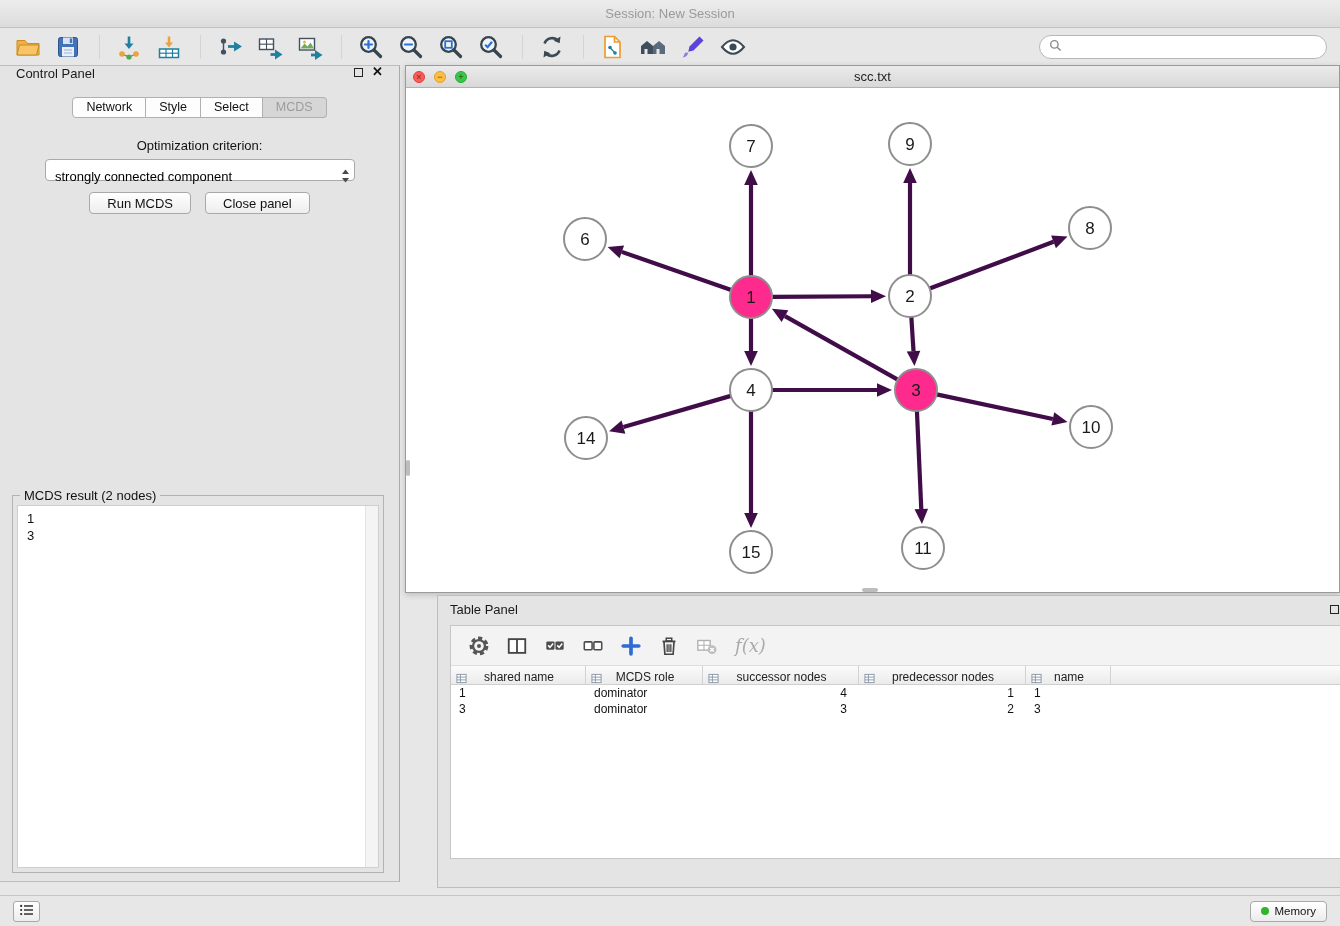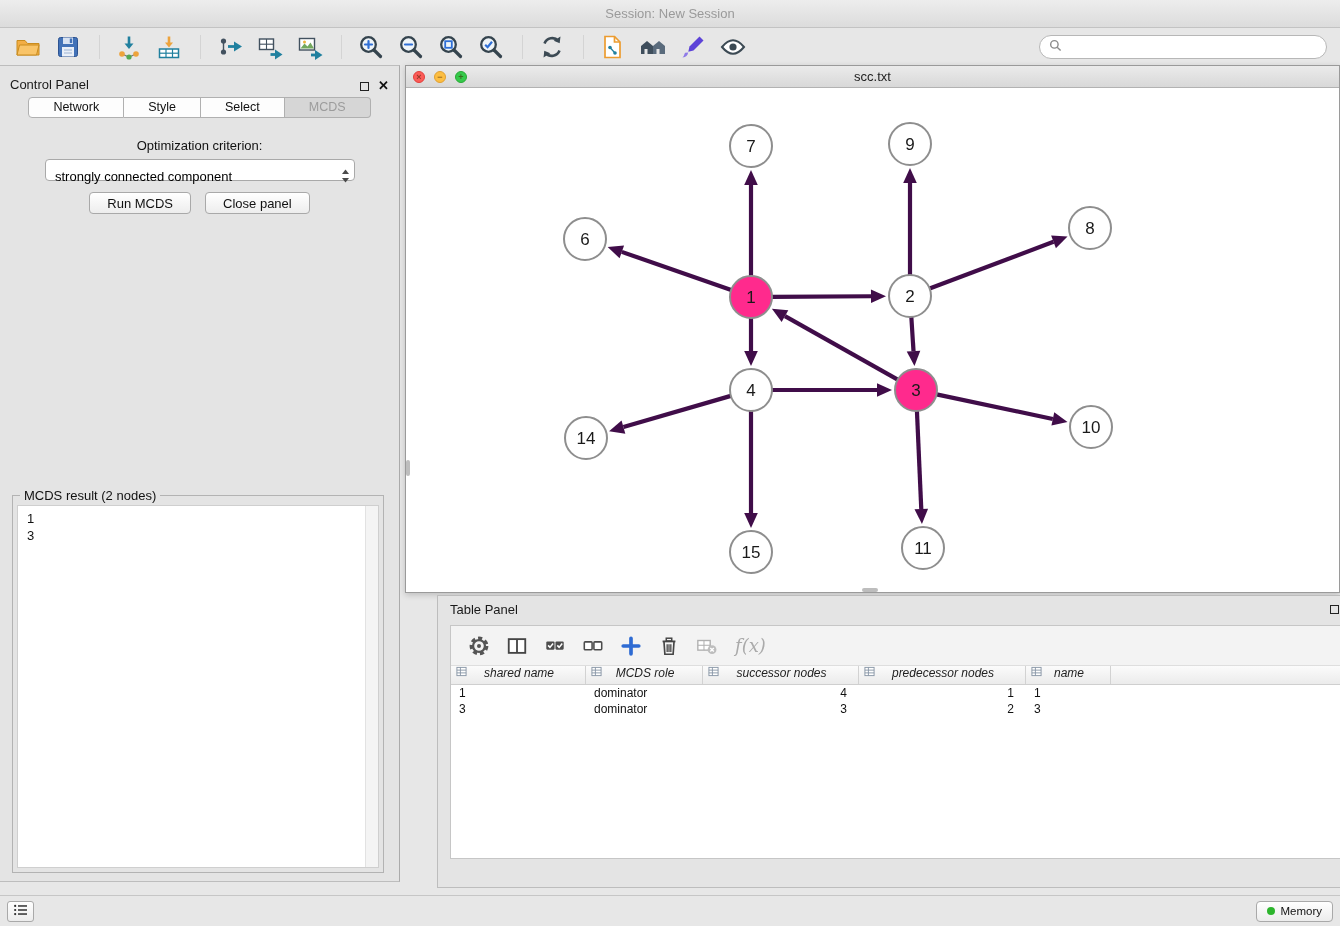--- a/index.html
+++ b/index.html
@@ -13,27 +13,27 @@
   .toolbar { position:absolute; top:29px; left:0; right:0; height:36px; display:flex; align-items:center; padding:0 13px; }
   .tb-icons { display:flex; align-items:center; }
   .tb-icon { width:30px; height:28px; margin-right:10px; display:flex; align-items:center; justify-content:center; cursor:default; }
   .tb-icon svg { width:26px; height:26px; }
   .tb-gap { width:1px; height:24px; background:#d4d4d4; margin:0 14px 0 6px; }
   .search-wrap { margin-left:auto; width:288px; height:24px; background:#fff; border:1px solid #b7b7b7; border-radius:12px; display:flex; align-items:center; padding:0 9px; }
   .search-input { border:none; outline:none; flex:1; font-size:12px; background:transparent; margin-left:5px; font-family:inherit; }
 
   
   .control-panel { position:absolute; left:0; top:65px; width:400px; height:817px; background:#e4e4e4; border-top:1px solid #bdbdbd; border-right:1px solid #ababab; border-bottom:1px solid #bdbdbd; }
-  .cp-header { height:26px; display:flex; align-items:flex-end; padding:0 10px; font-size:13px; color:#1a1a1a; }
+  .cp-header { height:26px; display:flex; align-items:flex-start; padding:0 16px; font-size:13px; color:#1a1a1a; }
   .panel-btns { margin-left:auto; display:flex; gap:9px; align-items:center; }
   .float-btn { width:9px; height:9px; border:1.5px solid #222; display:inline-block; }
   .close-x { font-size:13px; font-weight:bold; color:#111; line-height:12px; }
   .seg-row { display:flex; justify-content:center; }
   .cp-tabs { margin-top:5px; }
-  .seg { height:21px; line-height:19px; padding:0 24px; font-size:12.5px; background:#fdfdfd; border:1px solid #b0b0b0; border-left:none; color:#111; cursor:default; }
+  .seg { height:21px; line-height:19px; padding:0 13px; font-size:12.5px; background:#fdfdfd; border:1px solid #b0b0b0; border-left:none; color:#111; cursor:default; }
   .seg:first-child { border-left:1px solid #b0b0b0; border-radius:4px 0 0 4px; }
   .seg:last-child { border-radius:0 4px 4px 0; }
   .seg-active { background:#d6d6d6; color:#9c9c9c;text-align:right; }
   .opt-label { position:absolute; top:72px; left:0; right:0; text-align:center; font-size:13px; color:#111; }
   .dropdown { position:absolute; left:45px; top:93px; width:310px; height:22px; background:#fff; border:1px solid #a9a9a9; border-radius:4px; font-size:13px; display:flex; align-items:center; padding:12px 4px 0 9px; }
   .stepper { margin-left:auto; display:flex; align-items:center; }
   .btn-row { position:absolute; top:126px; left:0; right:0; display:flex; justify-content:center; gap:14px;align-items:center; }
   .mac-btn { height:22px; padding:0 17px; font-size:13px; background:linear-gradient(#ffffff,#ededed); border:1px solid #a9a9a9; border-radius:4px; color:#111; font-family:inherit; }
   .groupbox { position:absolute; left:12px; top:429px; width:372px; height:378px; border:1px solid #b3b3b3; }
   .groupbox-label { position:absolute; top:-8px; left:7px; background:#e4e4e4; padding:0 4px; font-size:13px; color:#111; }
@@ -57,31 +57,31 @@
 
   
   .table-panel { position:absolute; left:405px; top:595px; width:935px; height:293px; background:#e4e4e4; border:1px solid #bdbdbd;margin-left:32px; }
   .tp-header { height:27px; display:flex; align-items:center; padding:0 12px; font-size:13px; color:#1a1a1a; }
   .tp-inner { position:absolute; left:12px; right:12px; top:29px; height:234px; background:#fff; border:1px solid #c6c6c6; overflow:hidden; }
   .tp-toolbar { height:40px; background:#f3f3f3; border-bottom:1px solid #dedede; display:flex; align-items:center; padding:0 10px; }
   .tp-icon { width:35px; height:30px; display:flex; align-items:center; justify-content:center; margin-right:3px; }
   .tp-icon svg { width:22px; height:22px; }
   .fx-label { font-family:"DejaVu Serif",serif; font-style:italic; font-size:18px; color:#aaa; margin-left:8px; }
   .tp-head { display:flex; height:19px; background:linear-gradient(#fbfbfb,#ebebeb); border-bottom:1px solid #cfcfcf; }
-  .th { display:flex; align-items:flex-start; border-right:1px solid #d2d2d2; font-size:12px; color:#222;font-style:italic; }
+  .th { display:flex; align-items:flex-end; border-right:1px solid #d2d2d2; font-size:12px; color:#222; }
   .th .sort { display:flex; margin:0 2px 0 5px; }
   .th .lbl { flex:1; text-align:center; padding-right:16px; white-space:nowrap; }
   .th-fill { flex:1; border-right:none; }
   .tr { display:flex; height:16px; align-items:center; font-size:12px; color:#111; }
   .td { padding:0 8px; overflow:hidden; white-space:nowrap; }
   .td.r { text-align:right; padding-right:12px; }
   .tp-tabs { position:absolute; left:0; right:0; bottom:4px; }
 
   
-  .statusbar { position:absolute; left:0; right:0; bottom:0; height:31px; background:#e7e7e7; border-top:1px solid #c6c6c6; display:flex; align-items:center; padding:0 7px; }
+  .statusbar { position:absolute; left:0; right:0; bottom:0; height:31px; background:#e7e7e7; border-top:1px solid #c6c6c6; display:flex; align-items:center; padding:0 13px; }
   .sb-btn { width:27px; height:21px; background:linear-gradient(#ffffff,#ececec); border:1px solid #a9a9a9; border-radius:3px; display:flex; align-items:center; justify-content:center; }
   .memory-btn { margin-left:auto; height:21px; padding:0 10px; background:linear-gradient(#ffffff,#ececec); border:1px solid #a9a9a9; border-radius:4px; display:flex; align-items:center; gap:5px; font-size:11.5px; color:#111; }
   .dot { width:8px; height:8px; border-radius:50%; background:#2db52d; display:inline-block; }
 </style>
 </head>
 <body>
 
 <div class="screen">
 
   <div class="titlebar">

